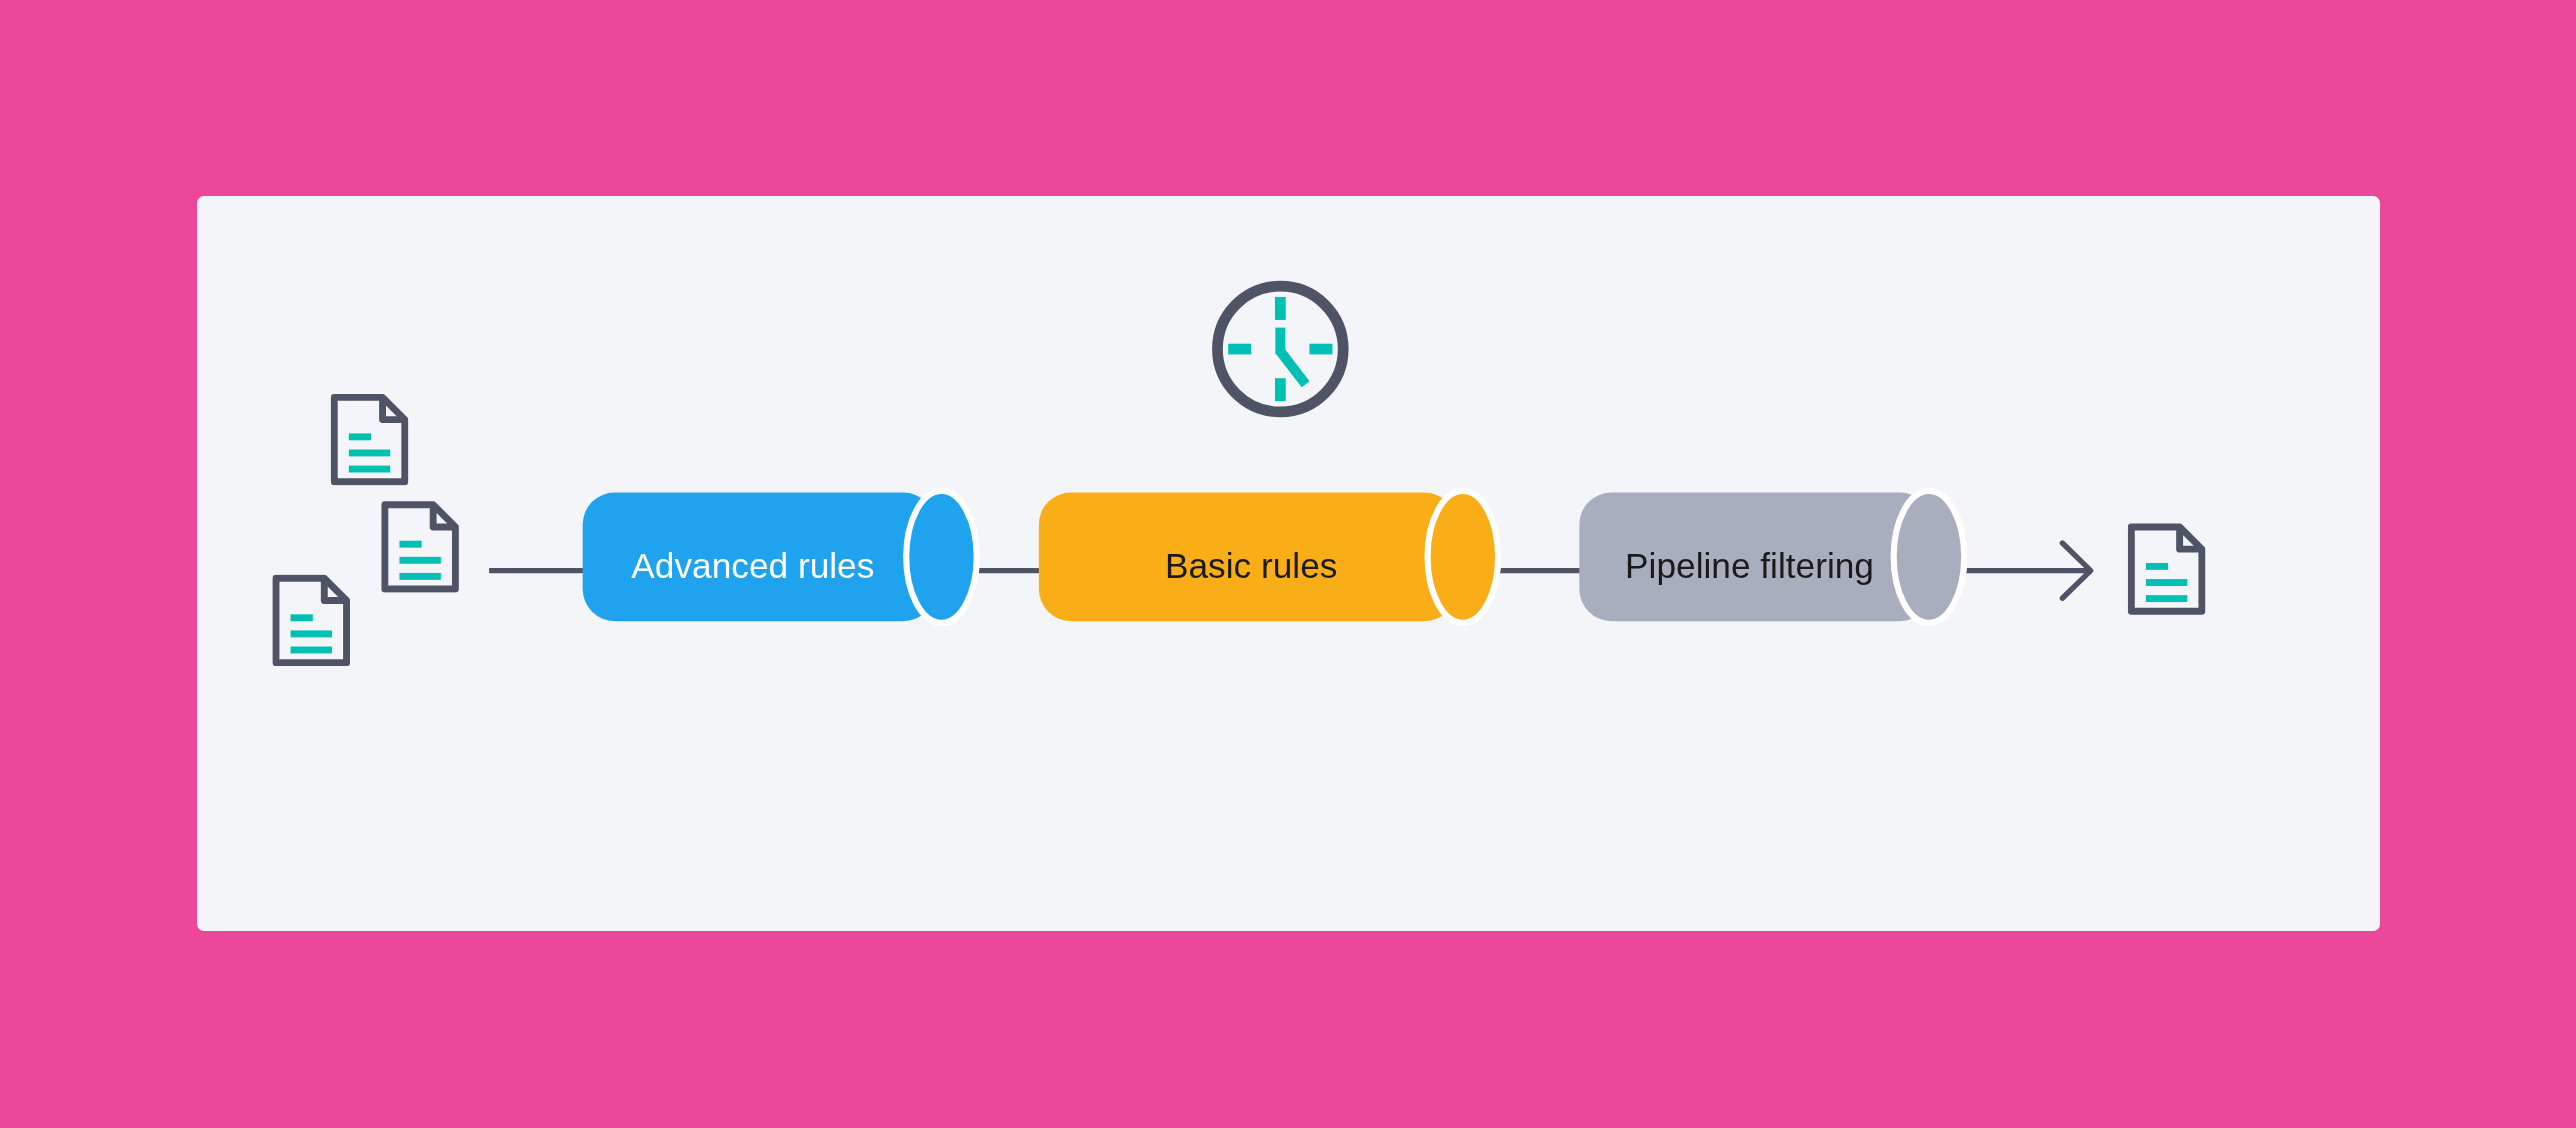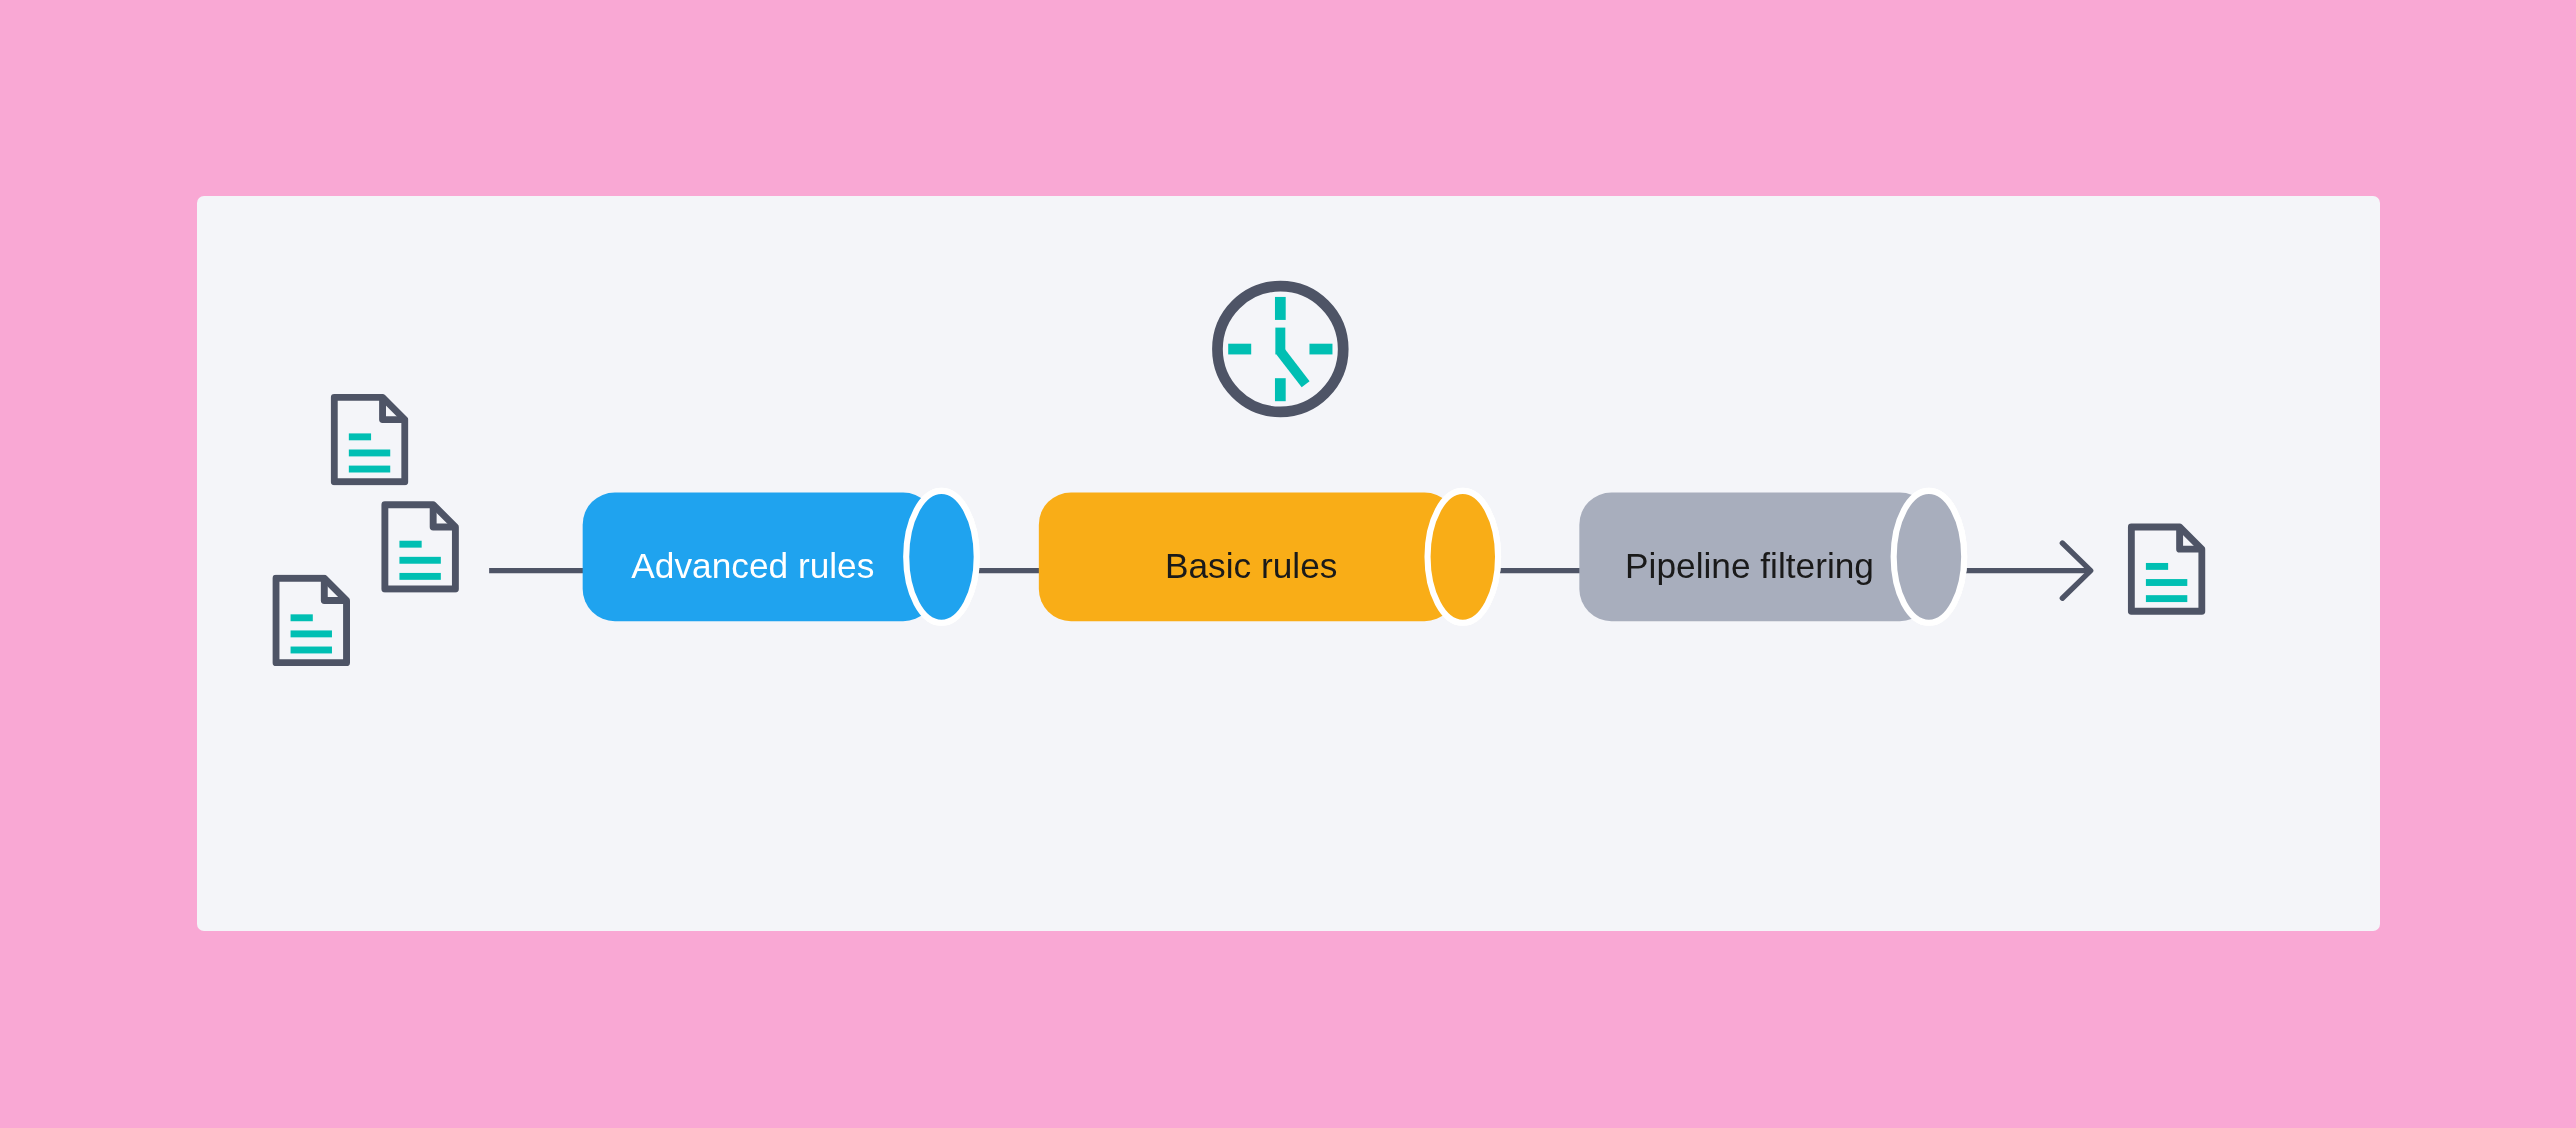--- a/index.html
+++ b/index.html
@@ -5,21 +5,21 @@
   * { margin:0; padding:0; box-sizing:border-box; }
   html, body {
     width:2576px; height:1129px;
     background:#ffffff;
     font-family:"Liberation Sans", sans-serif;
     overflow:hidden;
   }
   #stage {
     position:relative;
     width:2576px; height:1129px;
-    background:#f9a8d4;
+    background:#ec4899;
   }
   #panel {
     position:absolute;
     left:197px; top:196px;
     width:2183px; height:735px;
     background:#f4f5f9;
     border-radius:7px;
   }
   #diagram {
     position:absolute;

